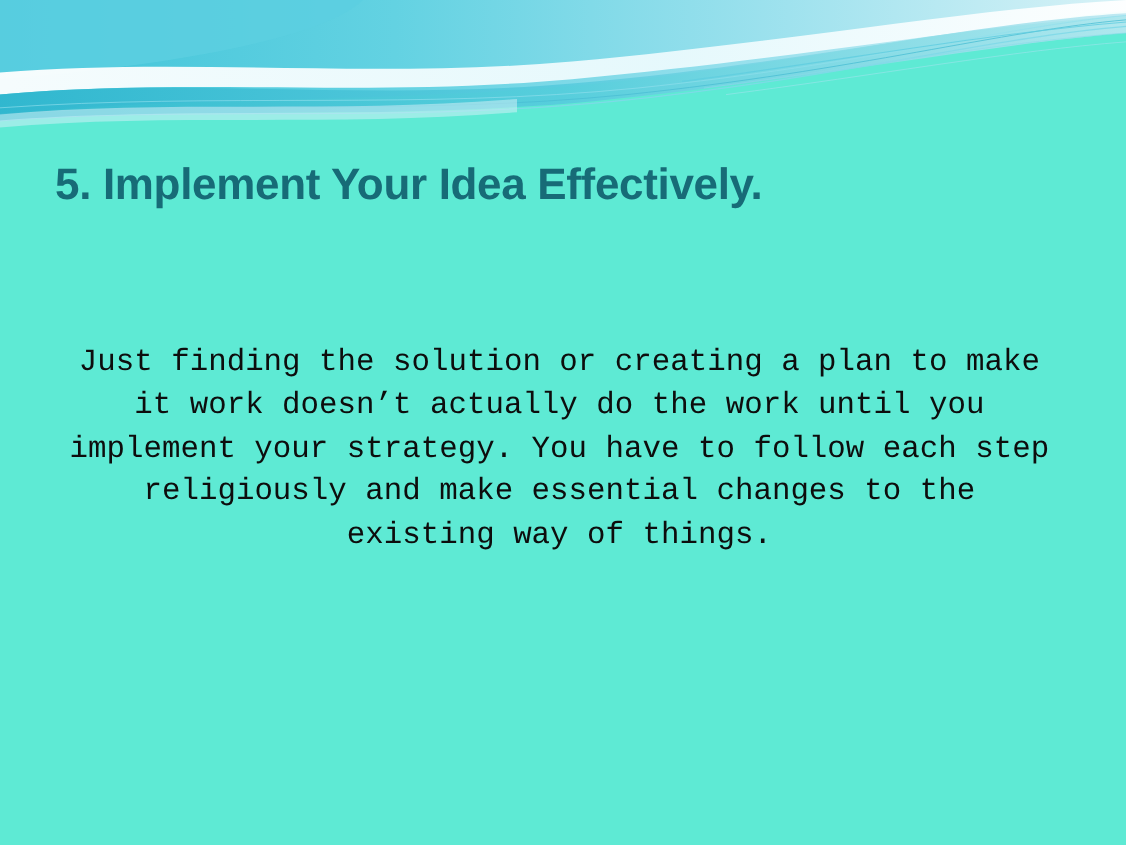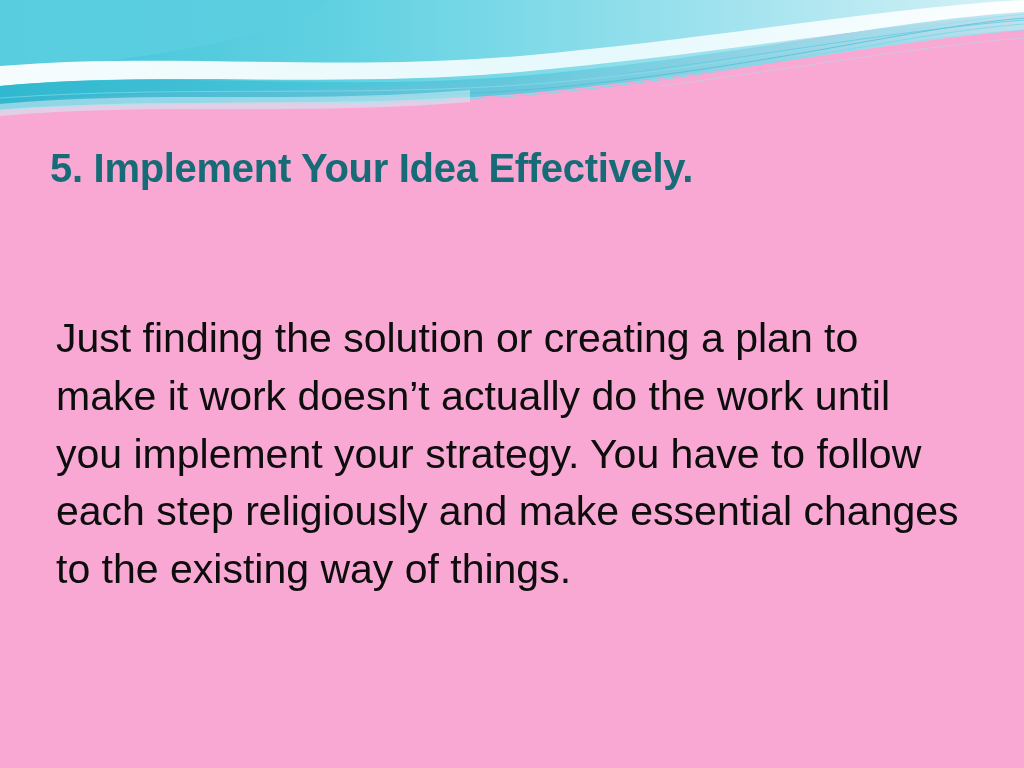--- a/index.html
+++ b/index.html
@@ -10,21 +10,21 @@
   body {
     width: 1024px;
     height: 768px;
     overflow: hidden;
     font-family: "Liberation Sans", sans-serif;
   }
   .slide {
     position: relative;
     width: 1024px;
     height: 768px;
-    background: #f9a8d4;
+    background: #5eead4;
     overflow: hidden;
   }
   .slide-bg-decor {
     position: absolute;
     top: 0;
     left: 0;
     width: 1024px;
     height: 160px;
     pointer-events: none;
   }
@@ -39,24 +39,24 @@
     font-weight: bold;
     letter-spacing: -0.3px;
     line-height: 1.15;
   }
   .slide-body {
     position: absolute;
     left: 56px;
     top: 310px;
     width: 905px;
     color: #0d0d0d;
-    font-family: Liberation Sans, sans-serif;
-    font-size: 41px;
+    font-family: Liberation Mono, monospace;
+    font-size: 28px;
     line-height: 1.41;
-    text-align: left;
+    text-align: center;
   }
 </style>
 </head>
 <body>
 
 <div class="slide">
 
   <svg class="slide-bg-decor" viewBox="0 0 1024 160" preserveAspectRatio="none">
     <defs>
       <linearGradient id="g1" x1="0" y1="0" x2="1" y2="0">

